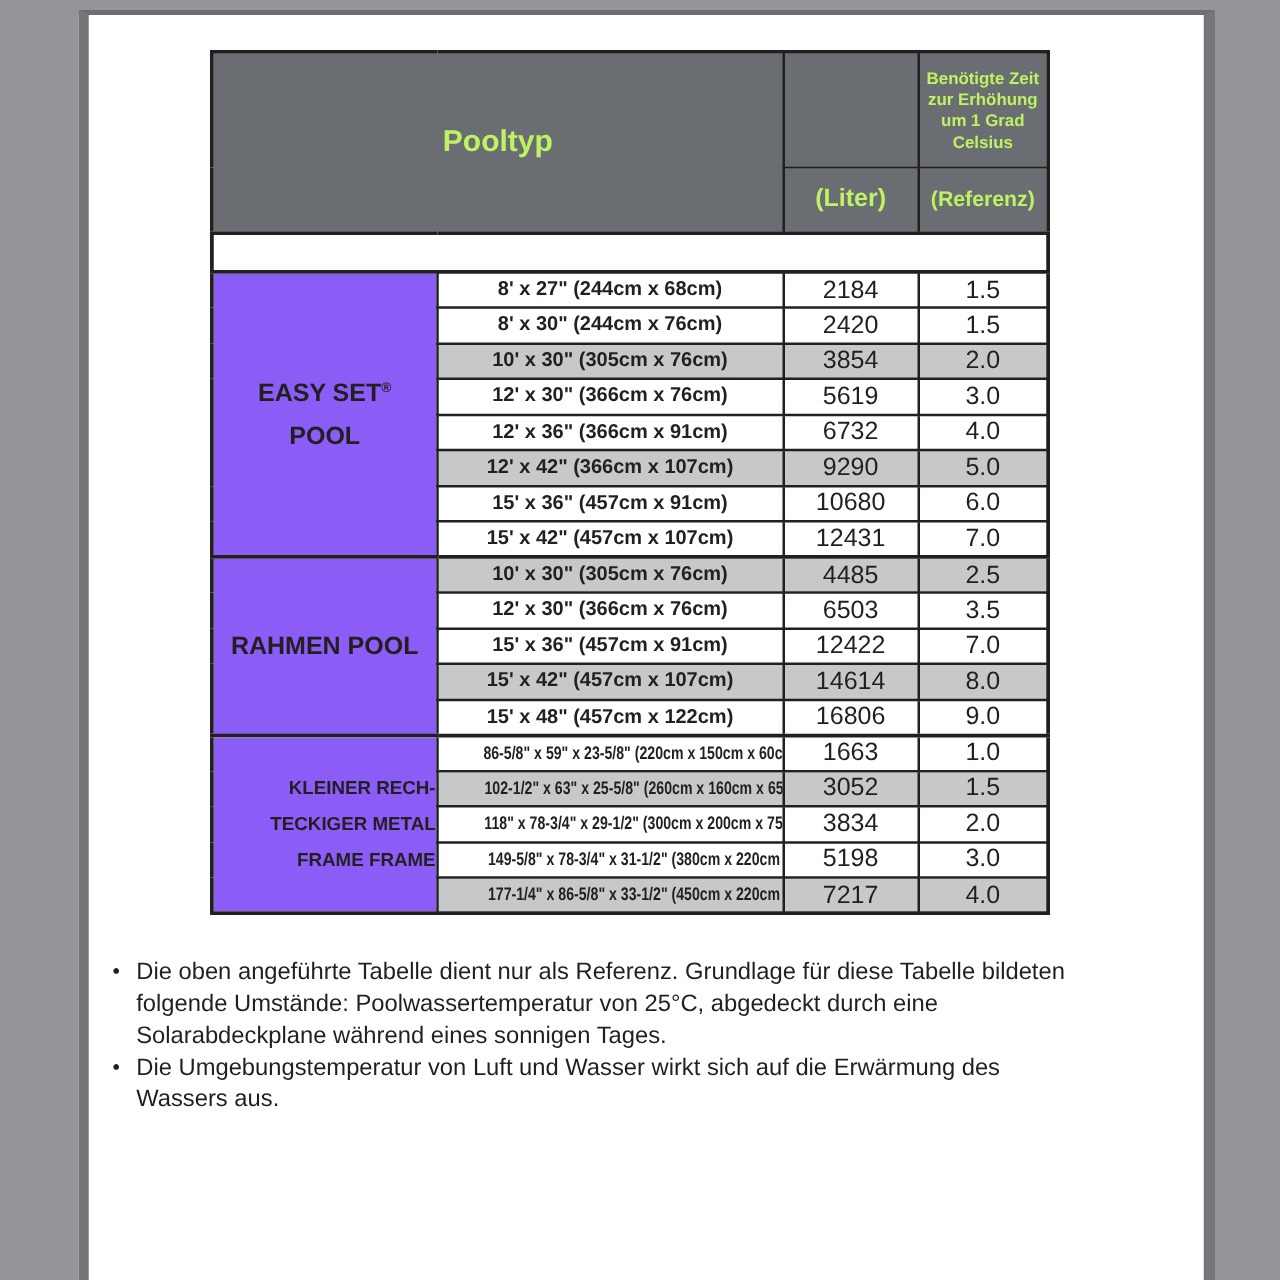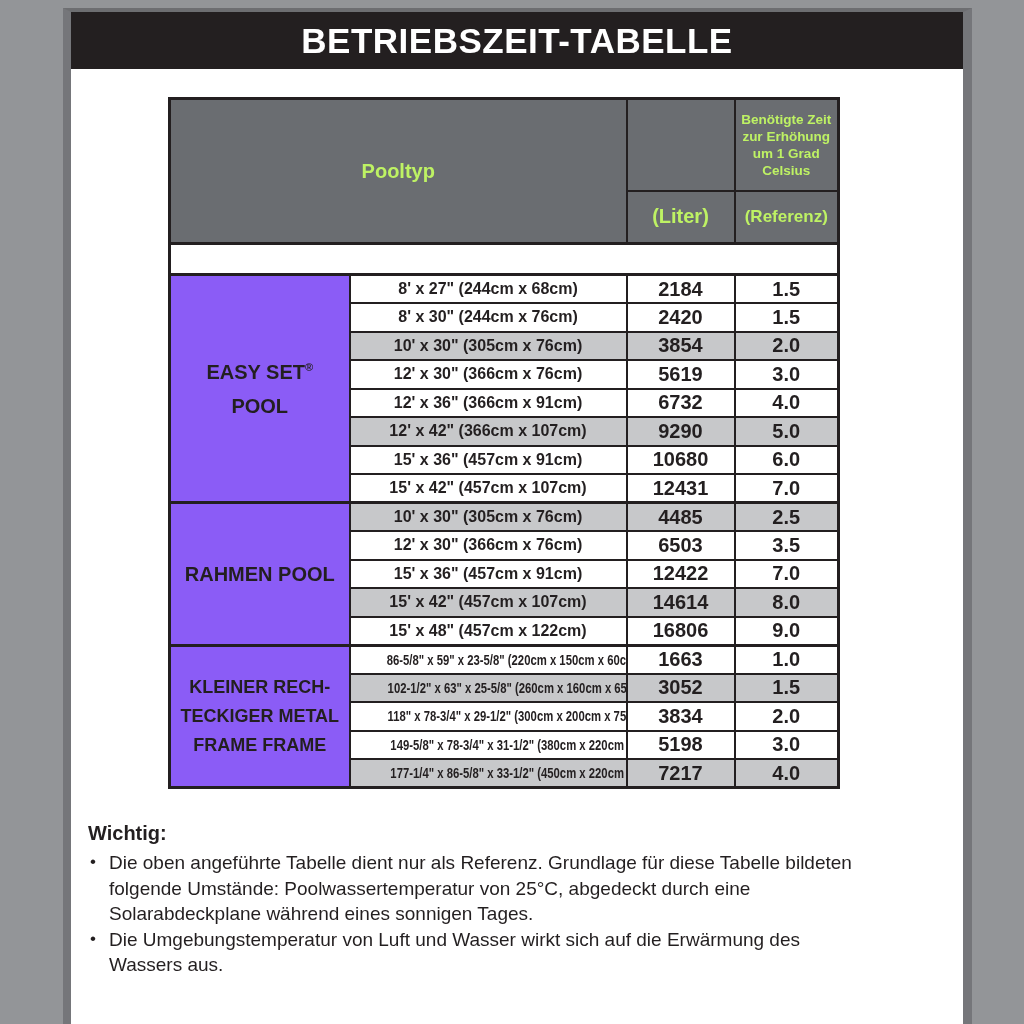--- a/index.html
+++ b/index.html
@@ -46,47 +46,47 @@
     vertical-align: middle;
     overflow: hidden;
   }
   thead th {
     background: var(--hdr, #6a6d71);
     color: #bef264;
     font-weight: bold;
   }
   thead tr.hrow-1 { height: 92px; }
   thead tr.hrow-2 { height: 53px; }
-  .h-pooltyp  { font-size: 20px; }
+  .h-pooltyp  { font-size: 24px; }
   .h-benoetigte {
     font-size: 13.5px;
     line-height: 17px;
     vertical-align: top;
     padding: 7px 3px 0 3px;
   }
   .h-liter   { font-size: 20px; }
   .h-stunden { font-size: 17px; }
   tr.spacer-row { height: 31px; }
   tr.spacer-row td { background: #ffffff; border-bottom: 3px solid var(--ink, #231f20); border-top: 3px solid var(--ink, #231f20); }
   tbody tr.data-row { height: 28.5px; }
   tbody tr.section-start td { border-top: 3px solid var(--ink, #231f20); }
   td.pool-cell {
     background: #8b5cf6;
     font-weight: bold;
     font-size: 20px;
   }
   td.pool-cell .pool-line { line-height: 34px; }
-  td.pool-cell.kleiner-metal-frame-pool { font-size: 18px; }
+  td.pool-cell.kleiner-metal-frame-pool { font-size: 15px; text-align: right; }
   td.pool-cell.kleiner-metal-frame-pool .pool-line { line-height: 29px; }
   td.pool-cell sup { font-size: 11px; vertical-align: super; line-height: 0; }
   td.size-cell { font-weight: bold; font-size: 16px; white-space: nowrap; }
   td.size-cell .size-text { display: inline-block; }
   td.size-cell.condensed { font-size: 14.5px; }
   td.size-cell.condensed .size-text { transform: scaleX(0.78); transform-origin: center; }
-  td.num-cell { font-size: 20px; font-weight: bold; }
+  td.num-cell { font-size: 20px; font-weight: normal; }
   td.shaded { background: var(--shade, #c7c8ca); }
   .notes {
     margin: 33px 0 0 17px;
     width: 782px;
   }
   .notes-title {
     font-weight: bold;
     font-size: 20px;
     margin-bottom: 5px;
   }
@@ -101,23 +101,20 @@
     position: absolute;
     left: 2px; top: -1px;
     font-size: 17px;
   }
 </style>
 </head>
 <body>
 
 <div class="page">
 
-  <div class="title-bar">
-    <span class="title-text">BETRIEBSZEIT-TABELLE</span>
-  </div>
 
   <table class="optable">
     <colgroup>
       <col style="width:180px">
         <col style="width:277px">
         <col style="width:108px">
         <col style="width:104px">
     </colgroup>
     <thead>
       <tr class="hrow-1">
@@ -233,20 +230,19 @@
         </tr>
         <tr class="data-row">
           <td class="size-cell shaded condensed"><span class="size-text">177-1/4" x 86-5/8" x 33-1/2" (450cm x 220cm x 85cm)</span></td>
           <td class="num-cell shaded">7217</td>
           <td class="num-cell shaded">4.0</td>
         </tr>
       </tbody>
   </table>
 
   <div class="notes">
-    <div class="notes-title">Wichtig:</div>
     <div id="notes-list">
         <div class="bullet-item"><span class="bullet-dot">•</span><span>Die oben angeführte Tabelle dient nur als Referenz. Grundlage für diese Tabelle bildeten folgende Umstände: Poolwassertemperatur von 25°C, abgedeckt durch eine Solarabdeckplane während eines sonnigen Tages.</span></div>
         <div class="bullet-item"><span class="bullet-dot">•</span><span>Die Umgebungstemperatur von Luft und Wasser wirkt sich auf die Erwärmung des Wassers aus.</span></div>
       </div>
   </div>
 
 </div>
 
 </body></html>

